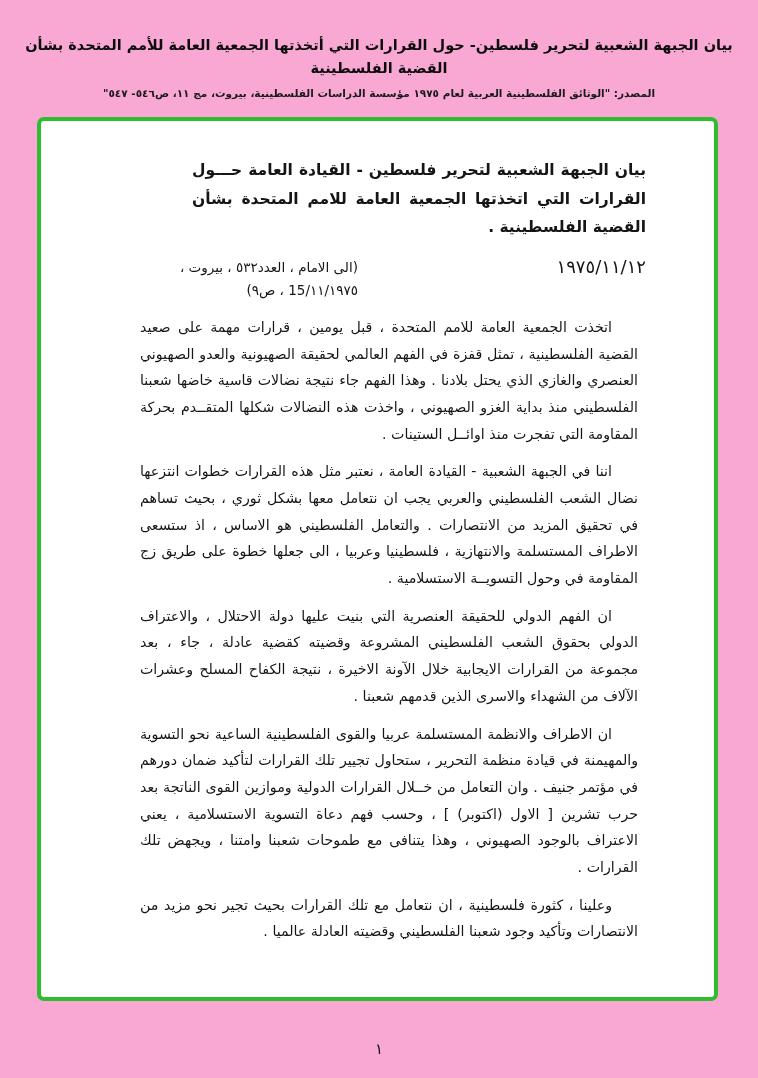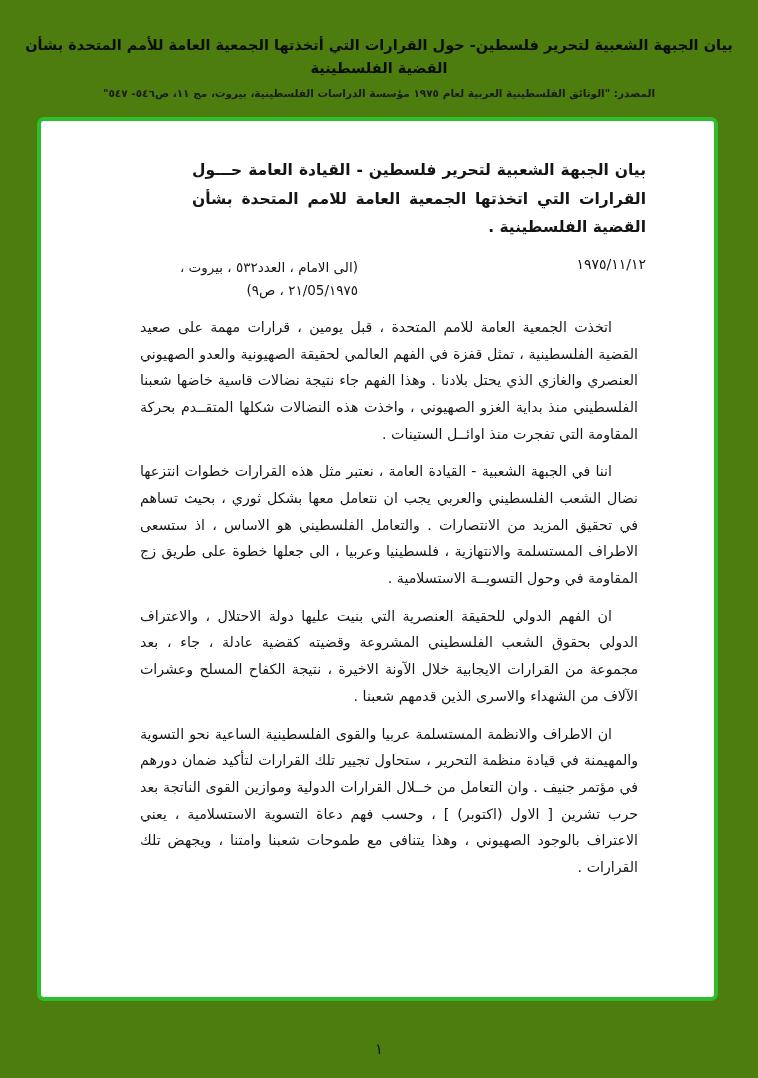--- a/index.html
+++ b/index.html
@@ -5,21 +5,21 @@
   html, body {
     margin: 0;
     padding: 0;
     background: #ffffff;
     font-family: "DejaVu Sans", sans-serif;
   }
   .page {
     position: relative;
     width: 758px;
     height: 1078px;
-    background: #4d7c0f;
+    background: #f9a8d4;
     overflow: hidden;
   }
   
   .page-header {
     position: absolute;
     top: 34px;
     left: 18px;
     right: 18px;
     text-align: center;
     direction: rtl;
@@ -65,21 +65,21 @@
     margin-left: 52px;
   }
   .date-row {
     display: flex;
     justify-content: space-between;
     align-items: flex-start;
     margin-top: 14px;
     margin-bottom: 12px;
   }
   .date-value {
-    font-size: 14px;
+    font-size: 18px;
     letter-spacing: 1px;
   }
   .citation {
     width: 218px;
     font-size: 13.5px;
     line-height: 1.7;
     text-align: right;
   }
   .doc-paragraphs p {
     font-size: 14.2px;
@@ -108,26 +108,27 @@
     <div class="source-line">المصدر: "الوثائق الفلسطينية العربية لعام ١٩٧٥ مؤسسة الدراسات الفلسطينية، بيروت، مج ١١، ص٥٤٦- ٥٤٧"</div>
   </div>
 
   <div class="doc-frame" style="border-color: rgb(45, 189, 45);"></div>
 
   <div class="doc-body">
     <div class="doc-title">بيان الجبهة الشعبية لتحرير فلسطين - القيادة العامة حـــول القرارات التي اتخذتها الجمعية العامة للامم المتحدة بشأن القضية الفلسطينية .</div>
 
     <div class="date-row">
       <div class="date-value">١٩٧٥/١١/١٢</div>
-      <div class="citation">(الى الامام ، العدد٥٣٢ ، بيروت ، ٢١/05/١٩٧٥ ، ص٩)</div>
+      <div class="citation">(الى الامام ، العدد٥٣٢ ، بيروت ، 15/١١/١٩٧٥ ، ص٩)</div>
     </div>
 
     <div class="doc-paragraphs">
       <p>اتخذت الجمعية العامة للامم المتحدة ، قبل يومين ، قرارات مهمة على صعيد القضية الفلسطينية ، تمثل قفزة في الفهم العالمي لحقيقة الصهيونية والعدو الصهيوني العنصري والغازي الذي يحتل بلادنا . وهذا الفهم جاء نتيجة نضالات قاسية خاضها شعبنا الفلسطيني منذ بداية الغزو الصهيوني ، واخذت هذه النضالات شكلها المتقــدم بحركة المقاومة التي تفجرت منذ اوائــل الستينات .</p>
       <p>اننا في الجبهة الشعبية - القيادة العامة ، نعتبر مثل هذه القرارات خطوات انتزعها نضال الشعب الفلسطيني والعربي يجب ان نتعامل معها بشكل ثوري ، بحيث تساهم في تحقيق المزيد من الانتصارات . والتعامل الفلسطيني هو الاساس ، اذ ستسعى الاطراف المستسلمة والانتهازية ، فلسطينيا وعربيا ، الى جعلها خطوة على طريق زج المقاومة في وحول التسويــة الاستسلامية .</p>
       <p>ان الفهم الدولي للحقيقة العنصرية التي بنيت عليها دولة الاحتلال ، والاعتراف الدولي بحقوق الشعب الفلسطيني المشروعة وقضيته كقضية عادلة ، جاء ، بعد مجموعة من القرارات الايجابية خلال الآونة الاخيرة ، نتيجة الكفاح المسلح وعشرات الآلاف من الشهداء والاسرى الذين قدمهم شعبنا .</p>
       <p>ان الاطراف والانظمة المستسلمة عربيا والقوى الفلسطينية الساعية نحو التسوية والمهيمنة في قيادة منظمة التحرير ، ستحاول تجيير تلك القرارات لتأكيد ضمان دورهم في مؤتمر جنيف . وان التعامل من خــلال القرارات الدولية وموازين القوى الناتجة بعد حرب تشرين [ الاول (اكتوبر) ] ، وحسب فهم دعاة التسوية الاستسلامية ، يعني الاعتراف بالوجود الصهيوني ، وهذا يتنافى مع طموحات شعبنا وامتنا ، ويجهض تلك القرارات .</p>
+      <p>وعلينا ، كثورة فلسطينية ، ان نتعامل مع تلك القرارات بحيث تجير نحو مزيد من الانتصارات وتأكيد وجود شعبنا الفلسطيني وقضيته العادلة عالميا .</p>
     </div>
   </div>
 
   <div class="page-number">١</div>
 
 </div>
 
 </body></html>

